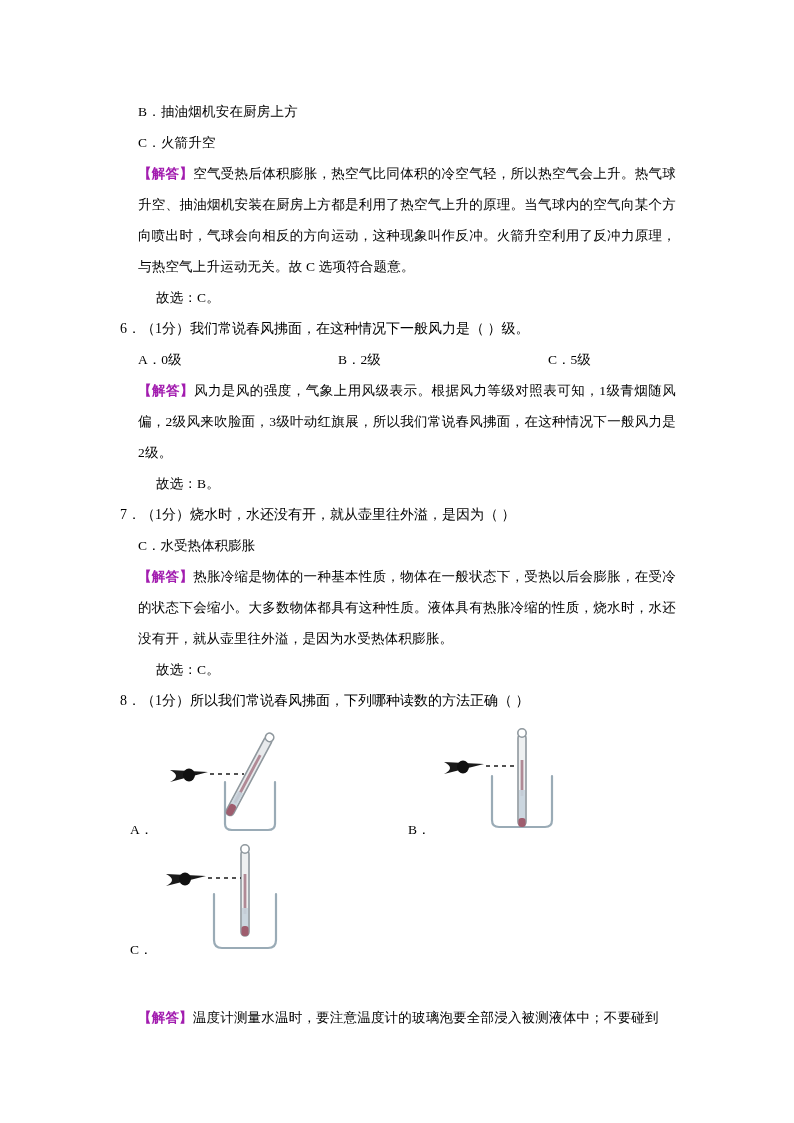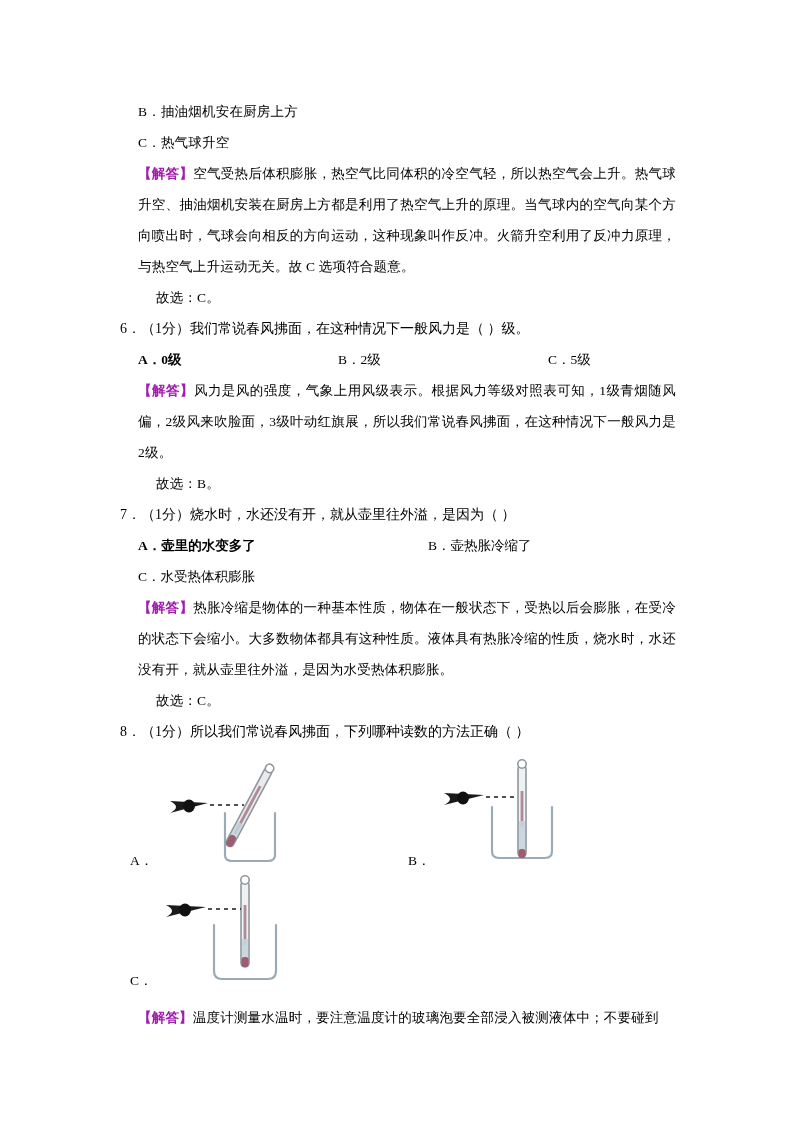--- a/index.html
+++ b/index.html
@@ -61,21 +61,21 @@
   .opt-row {
     display: block;
     font-size: 13.5px;
     line-height: 31px;
     padding-left: 18px;
     white-space: nowrap;
   }
   .opt-col {
     display: inline-block;
   }
-  .w-a { width: 200px; font-weight: bold; }
+  .w-a { width: 200px; }
   .w-b { width: 210px; }
 
   .opt-row-7 .w-a { width: 290px; }
 
   
   .figures {
     position: relative;
     margin-top: 4px;
     height: 250px;
   }
@@ -111,31 +111,30 @@
   }
 </style>
 </head>
 <body>
 
 <div class="page">
 
   <div class="content">
 
     <div class="line indent1">B．抽油烟机安在厨房上方</div>
-    <div class="line indent1">C．热气球升空</div>
+    <div class="line indent1">C．火箭升空</div>
     <div class="para indent1"><span class="jieda">【解答】</span><span>空气受热后体积膨胀，热空气比同体积的冷空气轻，所以热空气会上升。热气球升空、抽油烟机安装在厨房上方都是利用了热空气上升的原理。当气球内的空气向某个方向喷出时，气球会向相反的方向运动，这种现象叫作反冲。火箭升空利用了反冲力原理，与热空气上升运动无关。故 C 选项符合题意。</span></div>
     <div class="line indent1" style="padding-left:36px;">故选：C。</div>
 
     <div class="qnum"><span>6．</span><span>（1分）</span><span>我们常说春风拂面，在这种情况下一般风力是（      ）级。</span></div>
     <div class="opt-row"><span class="opt-col w-a">A．0级</span><span class="opt-col w-b">B．2级</span><span class="opt-col">C．5级</span></div>
     <div class="para indent1"><span class="jieda">【解答】</span><span>风力是风的强度，气象上用风级表示。根据风力等级对照表可知，1级青烟随风偏，2级风来吹脸面，3级叶动红旗展，所以我们常说春风拂面，在这种情况下一般风力是 2级。</span></div>
     <div class="line indent1" style="padding-left:36px;">故选：B。</div>
 
     <div class="qnum"><span>7．</span><span>（1分）</span><span>烧水时，水还没有开，就从壶里往外溢，是因为（      ）</span></div>
-    <div class="opt-row opt-row-7"><span class="opt-col w-a">A．壶里的水变多了</span><span class="opt-col">B．壶热胀冷缩了</span></div>
     <div class="opt-row"><span class="opt-col">C．水受热体积膨胀</span></div>
     <div class="para indent1"><span class="jieda">【解答】</span><span>热胀冷缩是物体的一种基本性质，物体在一般状态下，受热以后会膨胀，在受冷的状态下会缩小。大多数物体都具有这种性质。液体具有热胀冷缩的性质，烧水时，水还没有开，就从壶里往外溢，是因为水受热体积膨胀。</span></div>
     <div class="line indent1" style="padding-left:36px;">故选：C。</div>
 
     <div class="qnum"><span>8．</span><span>（1分）</span><span>所以我们常说春风拂面，下列哪种读数的方法正确（      ）</span></div>
 
     <div class="figures">
 
       <div class="fig fig-a">
         <span class="fig-label">A．</span>

